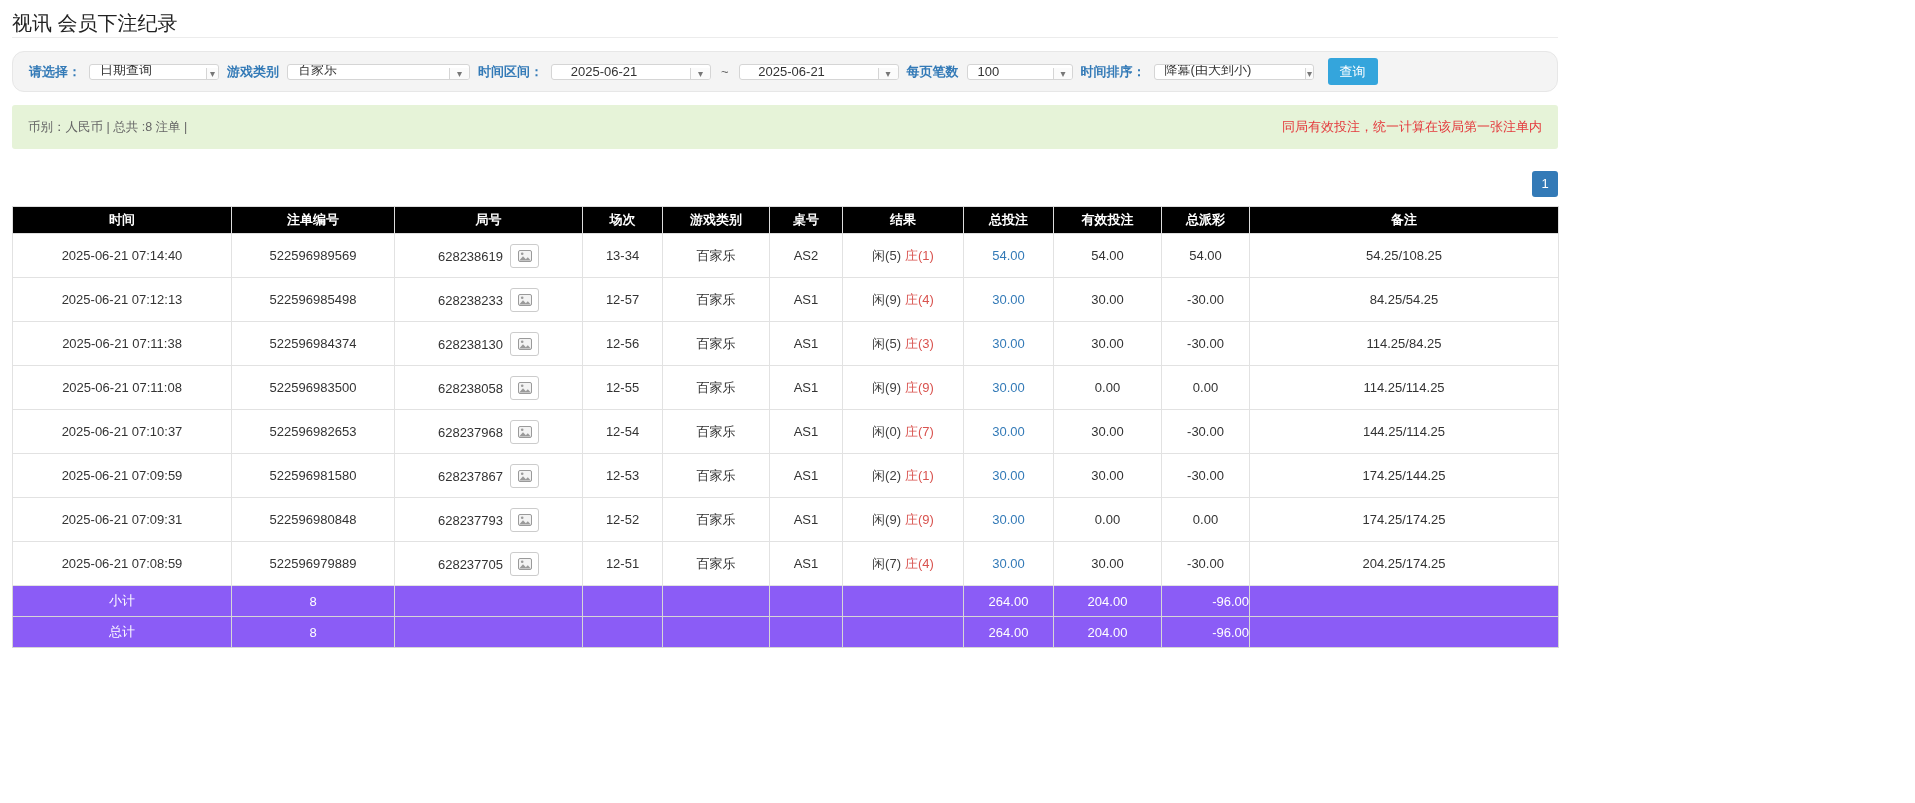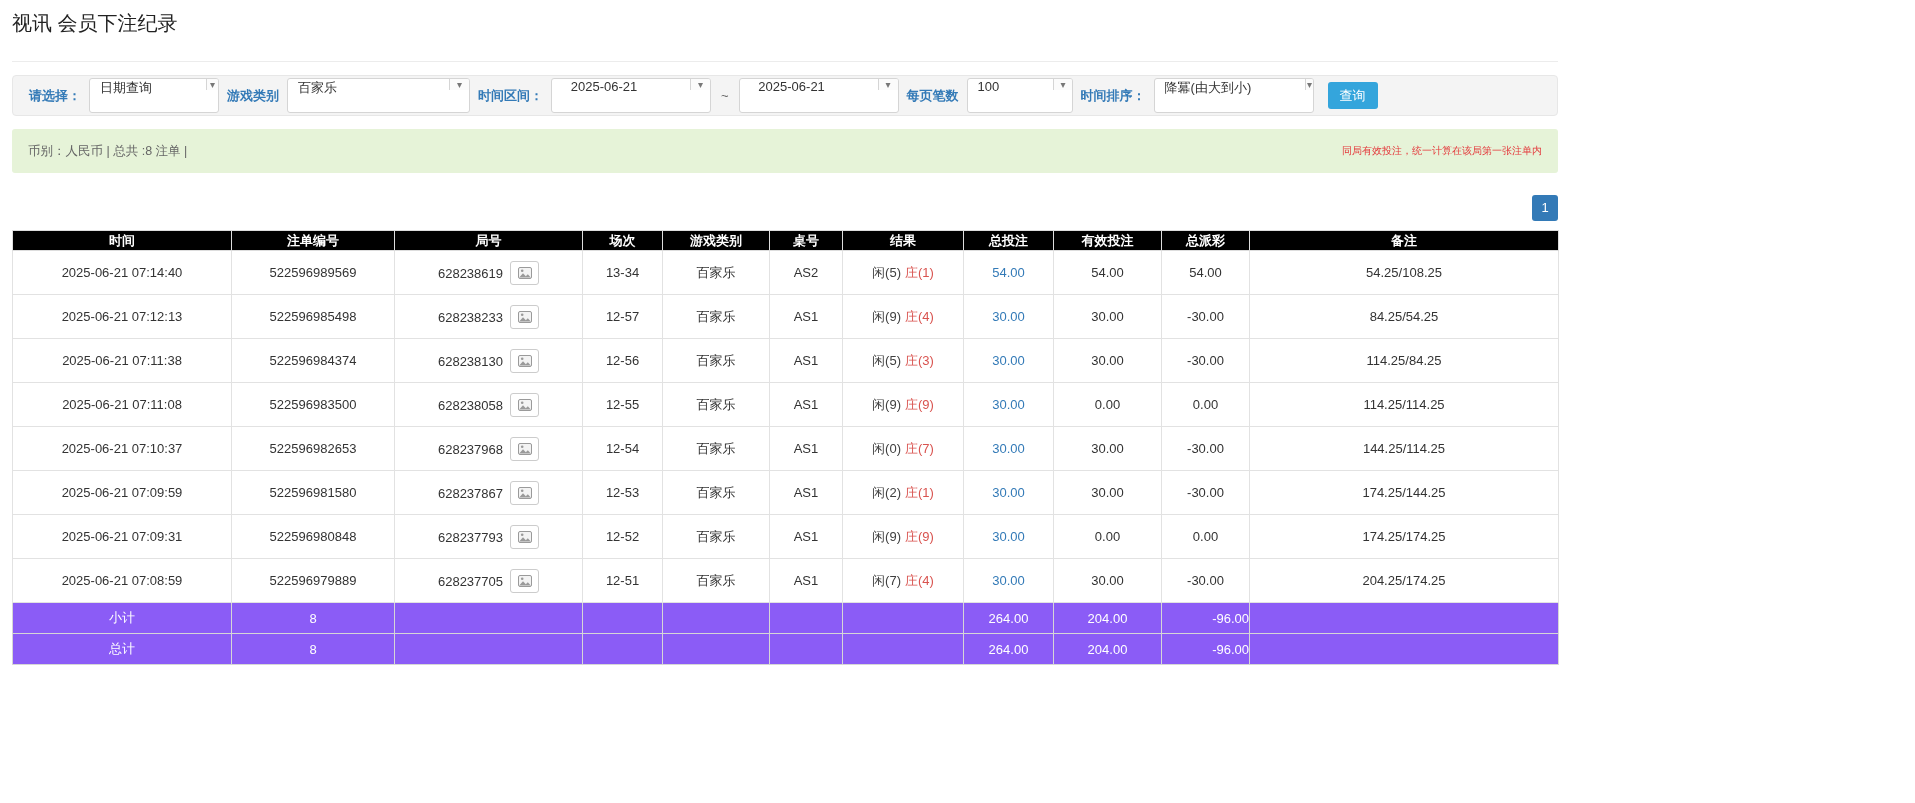--- a/index.html
+++ b/index.html
@@ -9,44 +9,44 @@
     font-family: "Liberation Sans", "DejaVu Sans", sans-serif;
     color: #333;
     font-size: 13px;
   }
   .page { padding: 10px 0 0 12px; width: 1560px; }
 
   .page-title {
     font-size: 20px;
     font-weight: normal;
     color: #222;
-    padding-bottom: 24px;
+    padding-bottom: 0;
     border-bottom: 1px solid #ececec;
     margin-bottom: 13px;
     width: 1546px;
   }
 
   
   .filter-bar {
     width: 1546px; height: 41px;
     background: #f4f4f4;
     border: 1px solid #e7e7e7;
-    border-radius: 4px;
+    border-radius: 12px;
     display: flex; align-items: center;
     padding: 0 16px;
     gap: 8px;
     margin-bottom: 13px;
   }
   .flabel { color: #337ab7; font-weight: bold; font-size: 13px; white-space: nowrap; }
   .combo {
-    display: inline-flex; align-items: flex-start;
+    display: inline-flex; align-items: flex-end;
     background: #fff;
     border: 1px solid #d5d5d5;
     border-radius: 3px;
-    height: 35px;
+    height: 16px;
     overflow: hidden;
     gap: 44px;
   }
   .combo .combo-value {
     display: flex; align-items: center;
     padding: 0 10px;
     flex: 1;
     color: #333; font-size: 13px;
     white-space: nowrap;
   }
@@ -82,21 +82,21 @@
   
   .info-bar {
     width: 1546px; height: 44px;
     background: #e6f3d8;
     border-radius: 3px;
     display: flex; align-items: center; justify-content: space-between;
     padding: 0 16px;
     margin-bottom: 6px;
   }
   .info-left { color: #666; font-size: 12.5px; }
-  .info-right { color: #e4393c; font-size: 10px; }
+  .info-right { color: #e4393c; font-size: 13px; }
 
   
   .pagination { width: 1546px; text-align: right; margin-top: 22px; margin-bottom: 9px; }
   .page-btn {
     display: inline-block;
     min-width: 26px; height: 26px; line-height: 26px;
     background: #337ab7; color: #fff;
     text-align: center;
     border-radius: 3px;
     font-size: 13px;
@@ -107,21 +107,21 @@
   table.records {
     width: 1546px;
     border-collapse: collapse;
     table-layout: fixed;
   }
   table.records th {
     background: #000;
     color: #fff;
     font-weight: bold;
     font-size: 13px;
-    height: 20px;
+    height: 27px;
     border: 1px solid #ddd;
     text-align: center;
   }
   table.records td {
     height: 44px;
     border: 1px solid #e2e2e2;
     text-align: center;
     font-size: 13px;
     color: #333;
     background: #fff;

